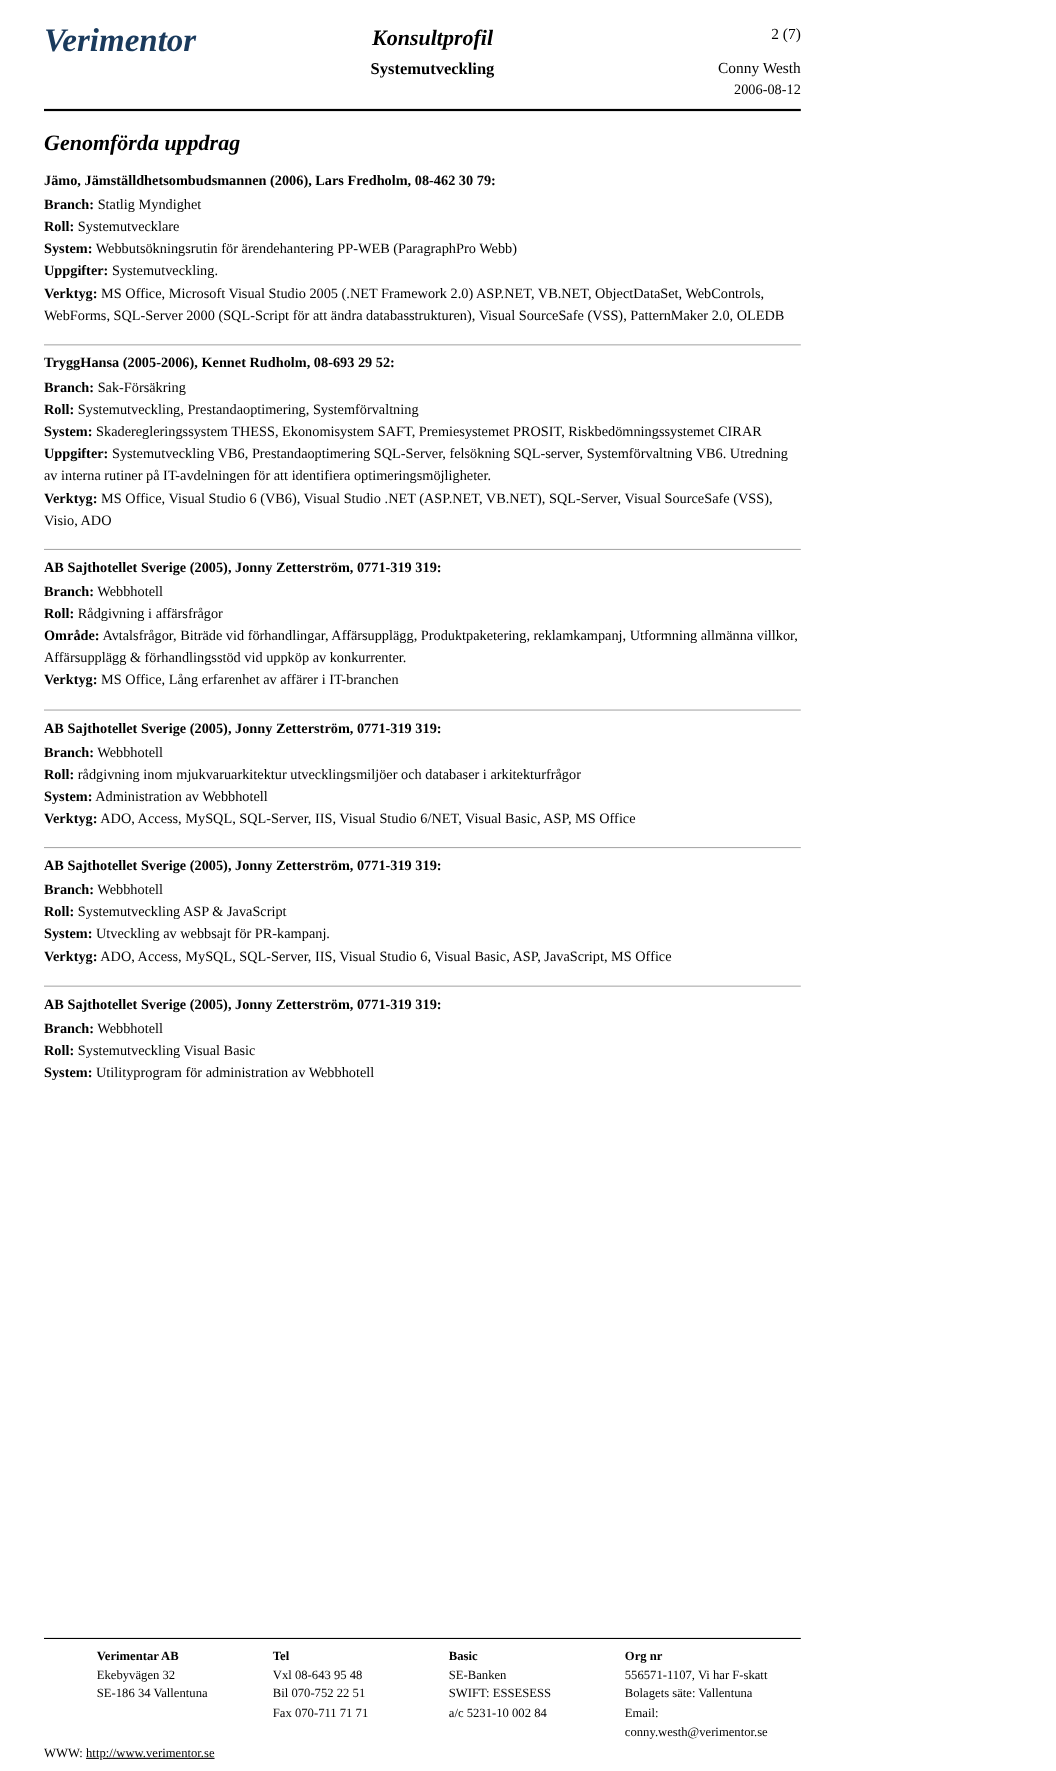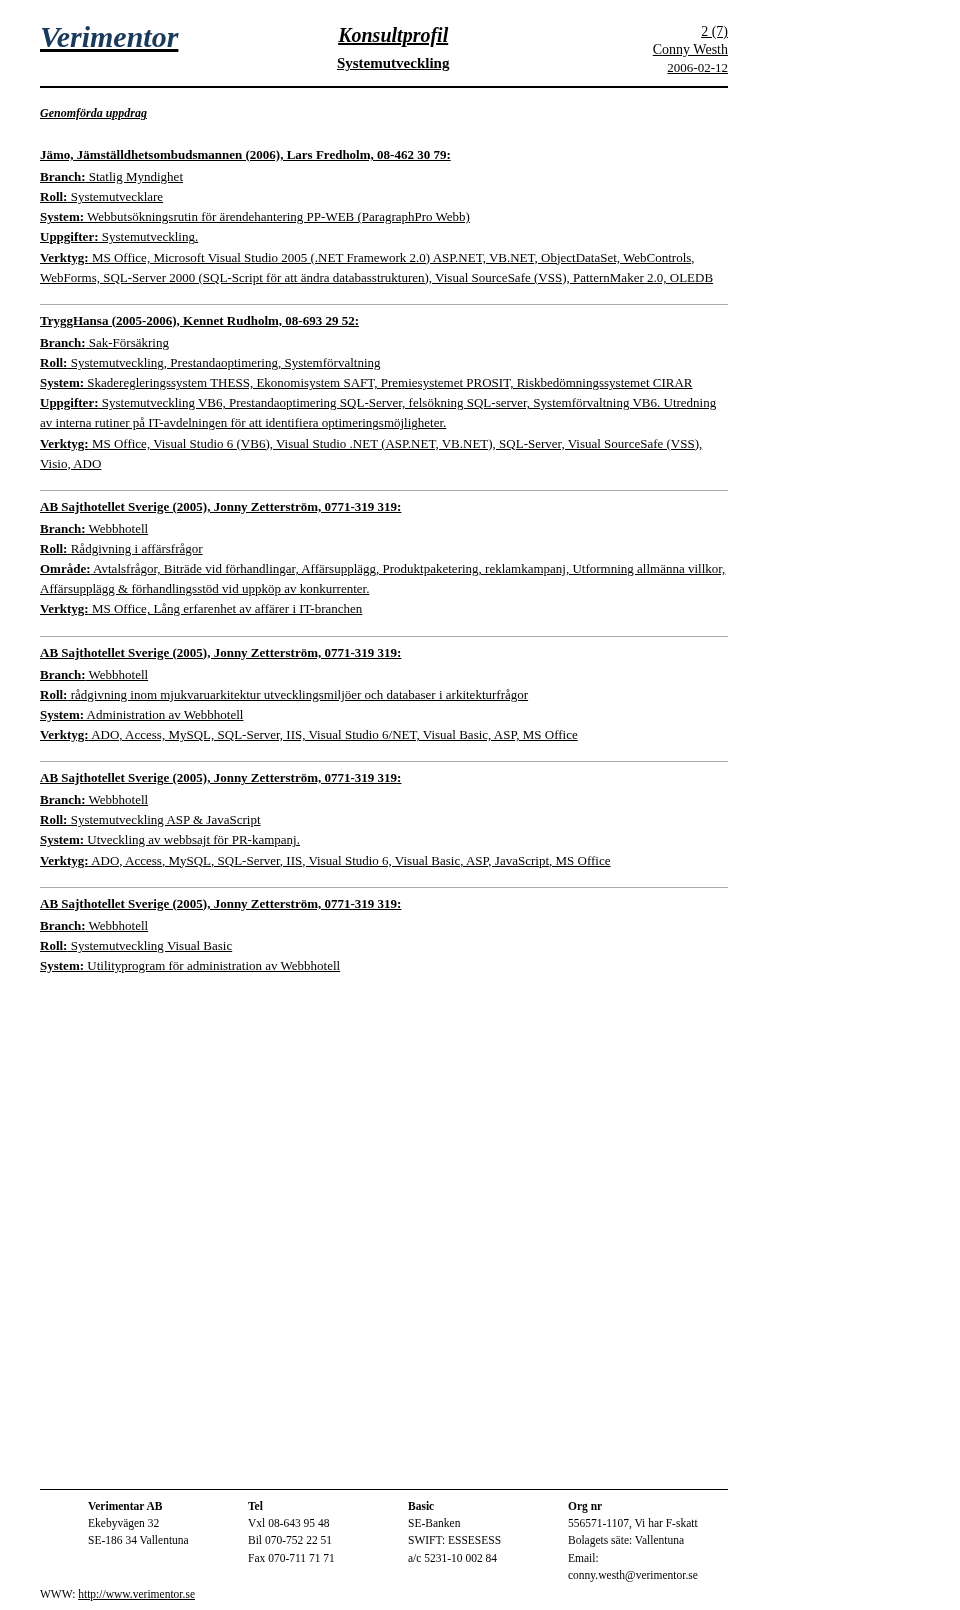--- a/index.html
+++ b/index.html
@@ -10,21 +10,20 @@
       color: #000;
       width: 960px;
       min-height: 1610px;
       padding: 0;
     }
     .page {
       width: 768px;
       min-height: 1610px;
       padding: 20px 40px 20px 40px;
       position: relative;
-      text-decoration: underline;
     }
     
     .header {
       display: flex;
       align-items: flex-start;
       justify-content: space-between;
       border-bottom: 2px solid #000;
       padding-bottom: 10px;
       margin-bottom: 18px;
     }
@@ -50,33 +49,33 @@
     .header-right {
       text-align: right;
       padding-top: 4px;
       min-width: 120px;
     }
     .header-page {
       font-size: 14px;
     }
     .header-name {
       font-size: 14px;
+      margin-top: 15px;
+    }
+    .header-date {
+      font-size: 13px;
       margin-top: 2px;
     }
-    .header-date {
-      font-size: 13px;
-      margin-top: 2px;
-    }
 
     
     .section-heading {
-      font-size: 12px;
+      font-size: 20px;
       font-weight: bold;
       font-style: italic;
-      margin-bottom: 26px;
+      margin-bottom: 14px;
     }
 
     
     .assignment {
       margin-bottom: 16px;
     }
     .assignment-title {
       font-size: 13px;
       font-weight: bold;
       margin-bottom: 4px;
@@ -135,21 +134,21 @@
 
       <span style="font-size: 30px; font-style: italic; font-weight: bold; color: rgb(26, 58, 92); font-family: serif; margin-left: 0px; position: static; top: 0px;">Verimentor</span>
     </div>
     <div class="header-center">
       <div class="header-title">Konsultprofil</div>
       <div class="header-subtitle">Systemutveckling</div>
     </div>
     <div class="header-right">
       <div class="header-page">2 (7)</div>
       <div class="header-name">Conny Westh</div>
-      <div class="header-date">2006-02-12</div>
+      <div class="header-date">2006-08-12</div>
     </div>
   </div>
 
   <div class="section-heading">Genomförda uppdrag</div>
 
   <div>
 
     <div class="assignment">
       <div class="assignment-title">
         <span>Jämo, Jämställdhetsombudsmannen (2006), Lars Fredholm, 08-462 30 79:</span>

